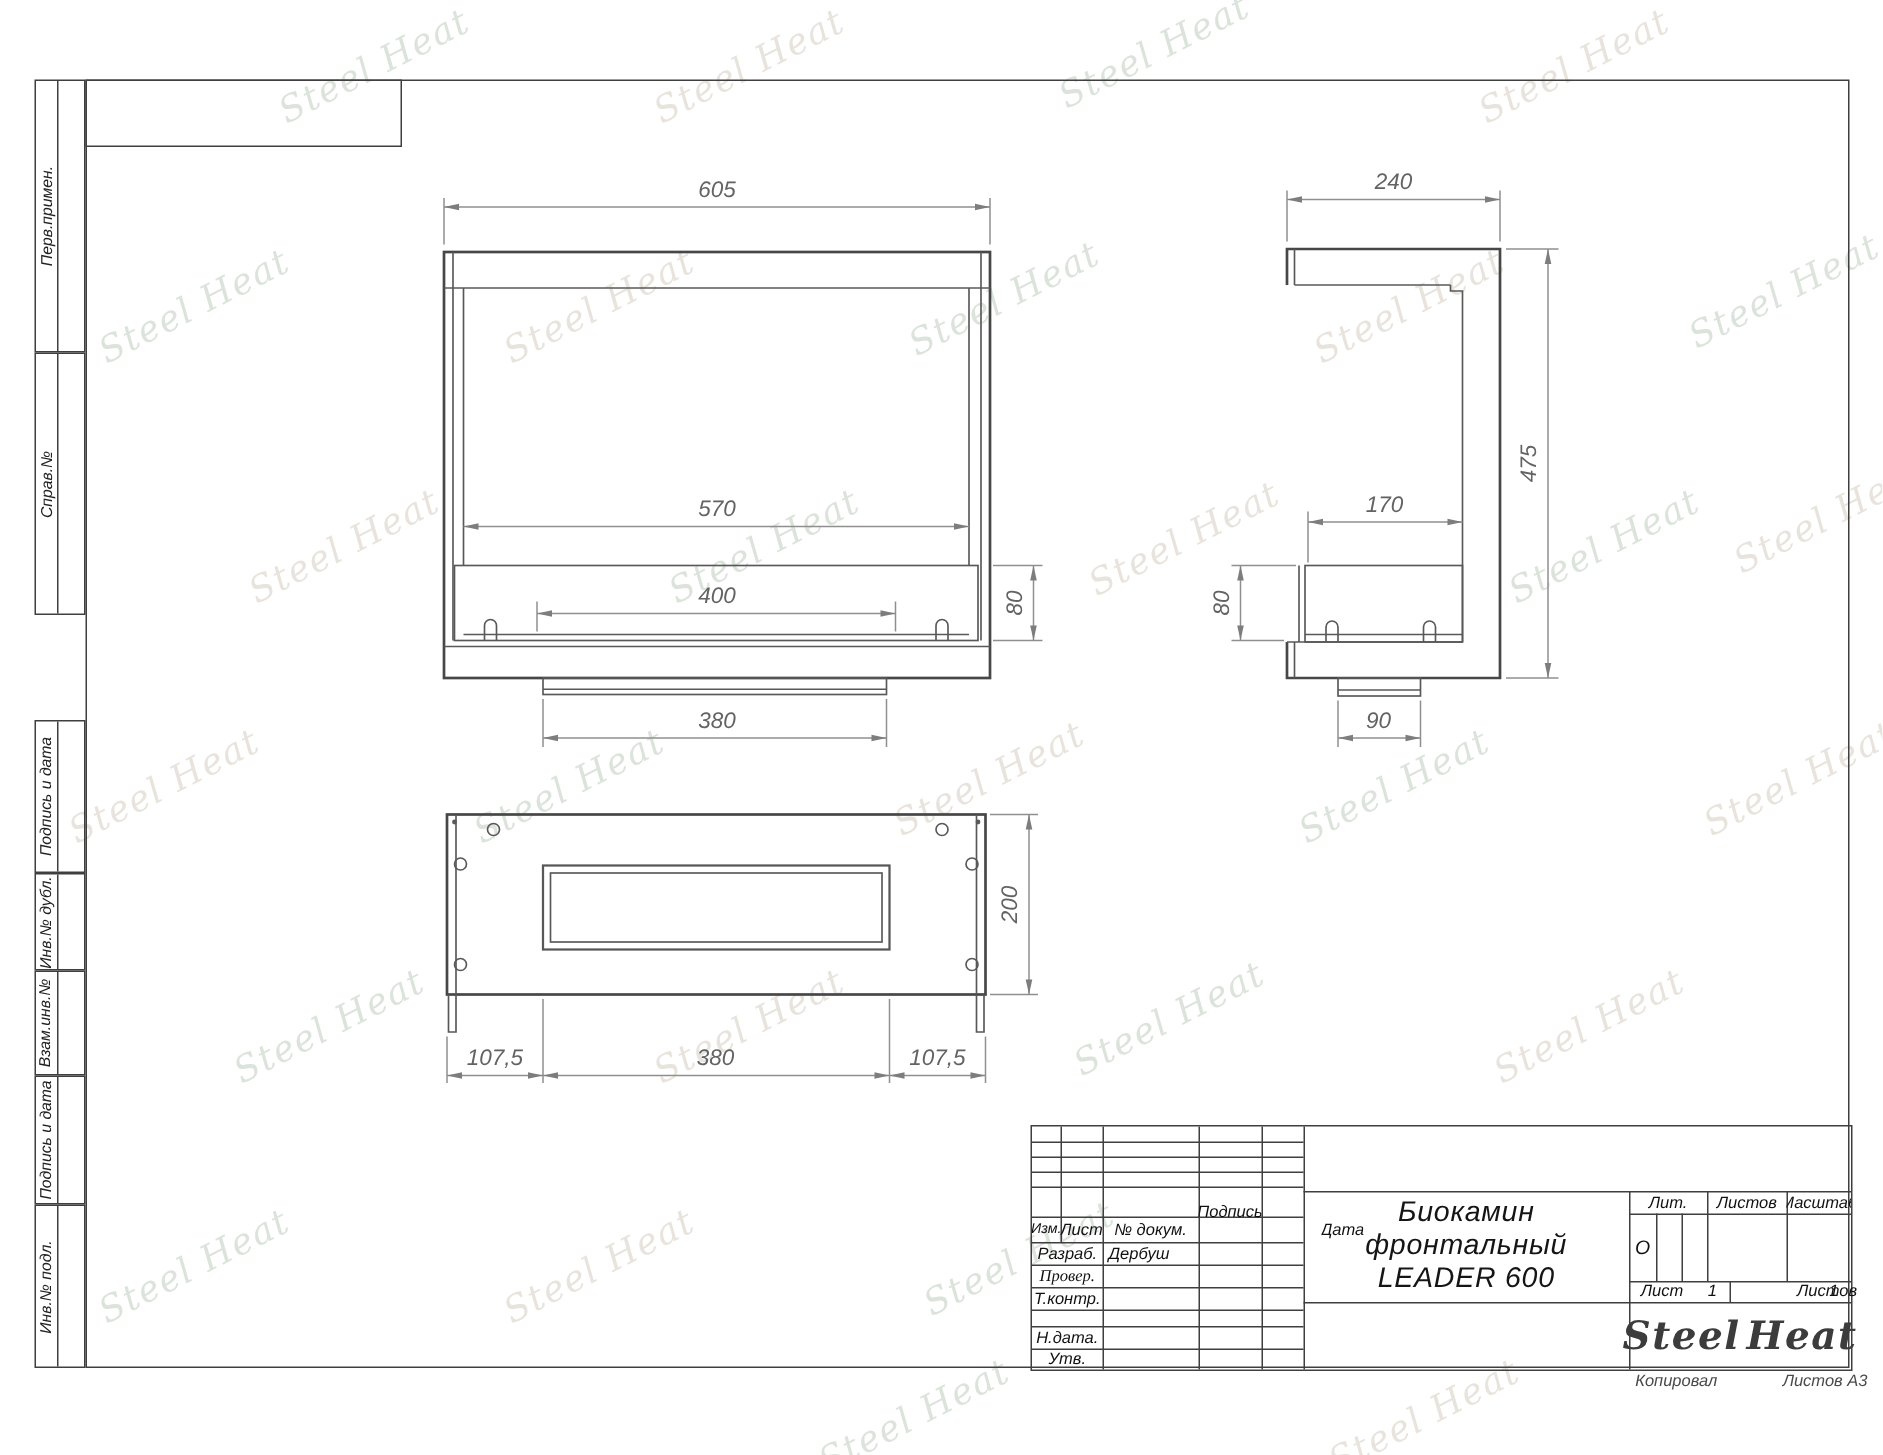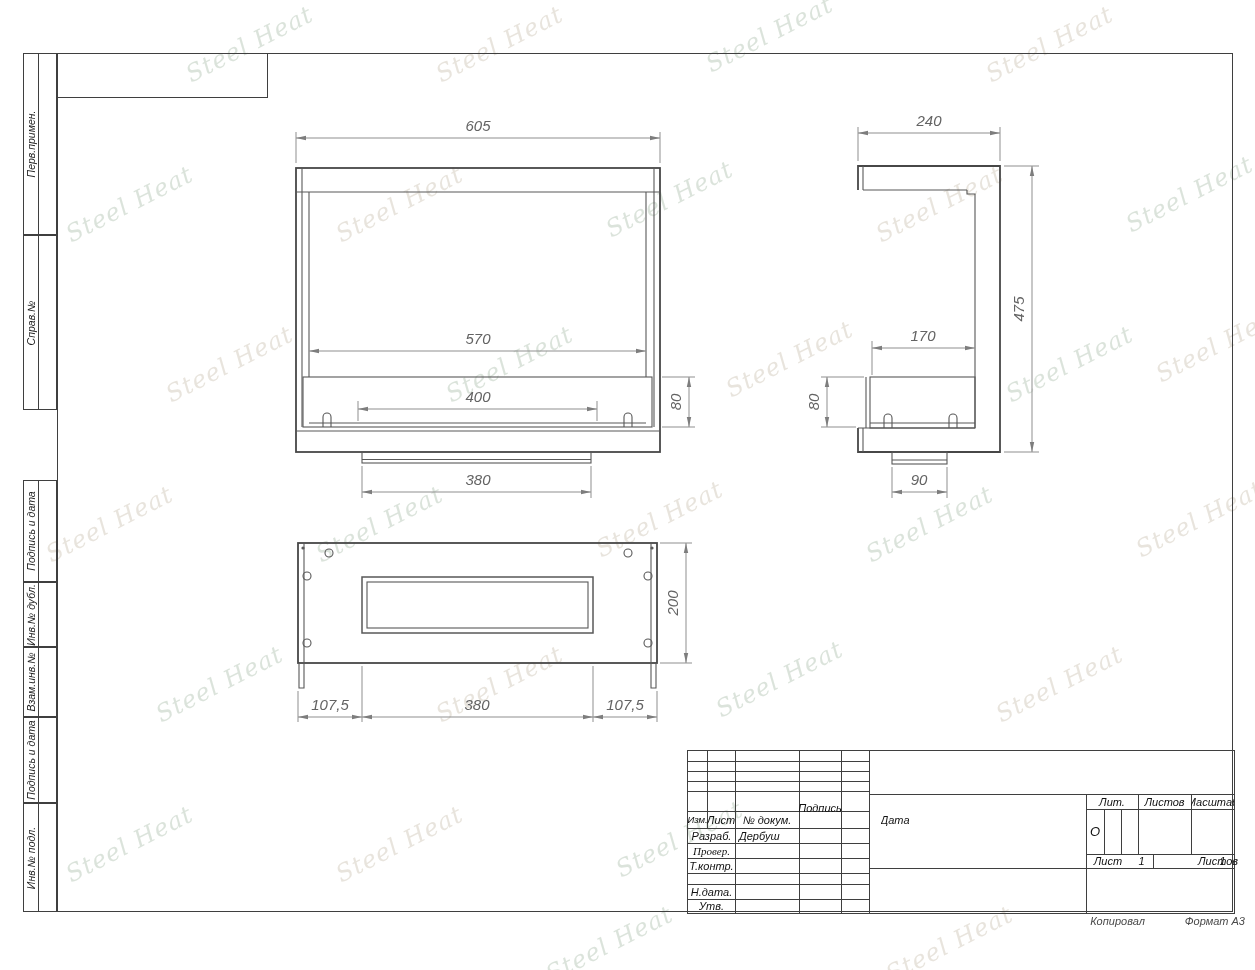--- a/index.html
+++ b/index.html
@@ -157,35 +157,47 @@
     <div class="tbt" style="left:111px;top:48px;width:42px;height:17px;">Подпись</div>
     <div class="tbt" style="left:153px;top:60px;width:28px;height:17px;margin-left:40px;">Дата</div>
 
     <div class="tbt" style="left:0;top:77px;width:47px;height:15px;">Разраб.</div>
     <div class="tbt left" style="left:47px;top:77px;width:64px;height:15px;">Дербуш</div>
     <div class="tbt" style="left:0;top:92px;width:47px;height:15px;font-family:Liberation Serif, serif;">Провер.</div>
     <div class="tbt" style="left:0;top:107px;width:47px;height:15px;">Т.контр.</div>
     <div class="tbt" style="left:0;top:133px;width:47px;height:15px;">Н.дата.</div>
     <div class="tbt" style="left:0;top:148px;width:47px;height:14px;">Утв.</div>
 
+    <div id="tb-title">
+      <span>Биокамин</span>
+      <span>фронтальный</span>
+      <span>LEADER 600</span>
+    </div>
 
     <div class="tbt" style="left:398px;top:43px;width:52px;height:15px;">Лит.</div>
     <div class="tbt" style="left:450px;top:43px;width:53px;height:15px;">Листов</div>
     <div class="tbt" style="left:503px;top:43px;width:43px;height:15px;">Масштаб</div>
     <div class="tbt" style="left:398px;top:58px;width:18px;height:45px;font-size:13px;">О</div>
 
     <div class="tbt" style="left:398px;top:103px;width:44px;height:14px;">Лист</div>
     <div class="tbt" style="left:442px;top:103px;width:23px;height:14px;">1</div>
     <div class="tbt" style="left:465px;top:103px;width:58px;height:14px;margin-left:36px;">Листов</div>
     <div class="tbt" style="left:523px;top:103px;width:23px;height:14px;">1</div>
 
+    <div id="tb-logo">
+      <span class="logo-word">Steel</span>
+      <svg width="26" height="34" viewBox="0 0 24 32">
+        <path d="M12 0 C13.5 6 20 9.5 20 17 C20 23 16.5 27.5 12.5 29.6 C14.2 26 14 23 12.3 20.3 C10.8 22.6 8.6 23.8 8 26.2 C7.7 27.6 8.1 28.8 8.9 30 C4.6 27.6 4 22.6 4 17 C4 9.5 10.5 6 12 0 Z" fill="#e02b1d"></path>
+      </svg>
+      <span class="logo-word">Heat</span>
+    </div>
   </div>
 
   <div class="foot" style="left:1065px;top:915px;width:105px;text-align:center;">Копировал</div>
-  <div class="foot" style="left:1165px;top:915px;width:80px;text-align:right;">Формат А3</div>
+  <div class="foot" style="left:1165px;top:915px;width:80px;text-align:right;">Листов А3</div>
 
   <svg id="dwg" width="1255" height="970" viewBox="0 0 1255 970">
 
     <g>
       <rect class="ol" x="296" y="168" width="364" height="284"></rect>
       <line class="tl" x1="296" y1="192" x2="660" y2="192"></line>
       <line class="tl" x1="302" y1="168" x2="302" y2="427"></line>
       <line class="tl" x1="654" y1="168" x2="654" y2="427"></line>
       <line class="tl" x1="309" y1="192" x2="309" y2="377"></line>
       <line class="tl" x1="646" y1="192" x2="646" y2="377"></line>

